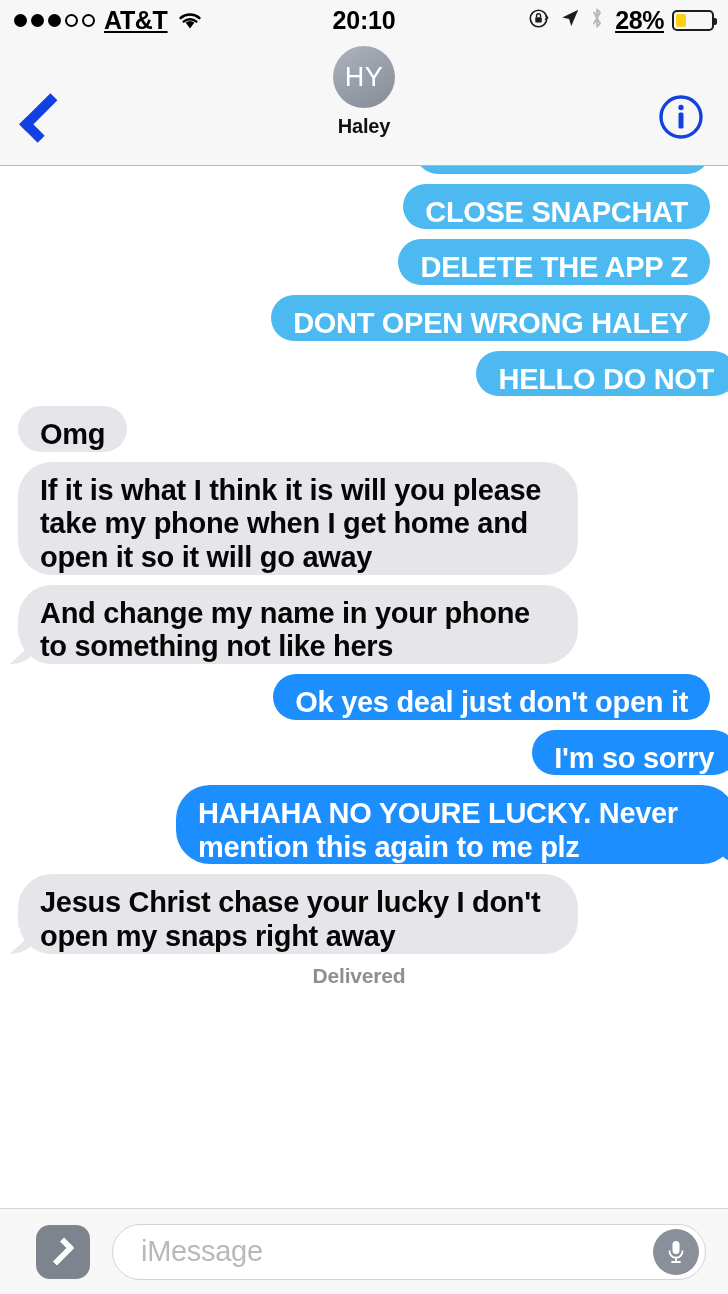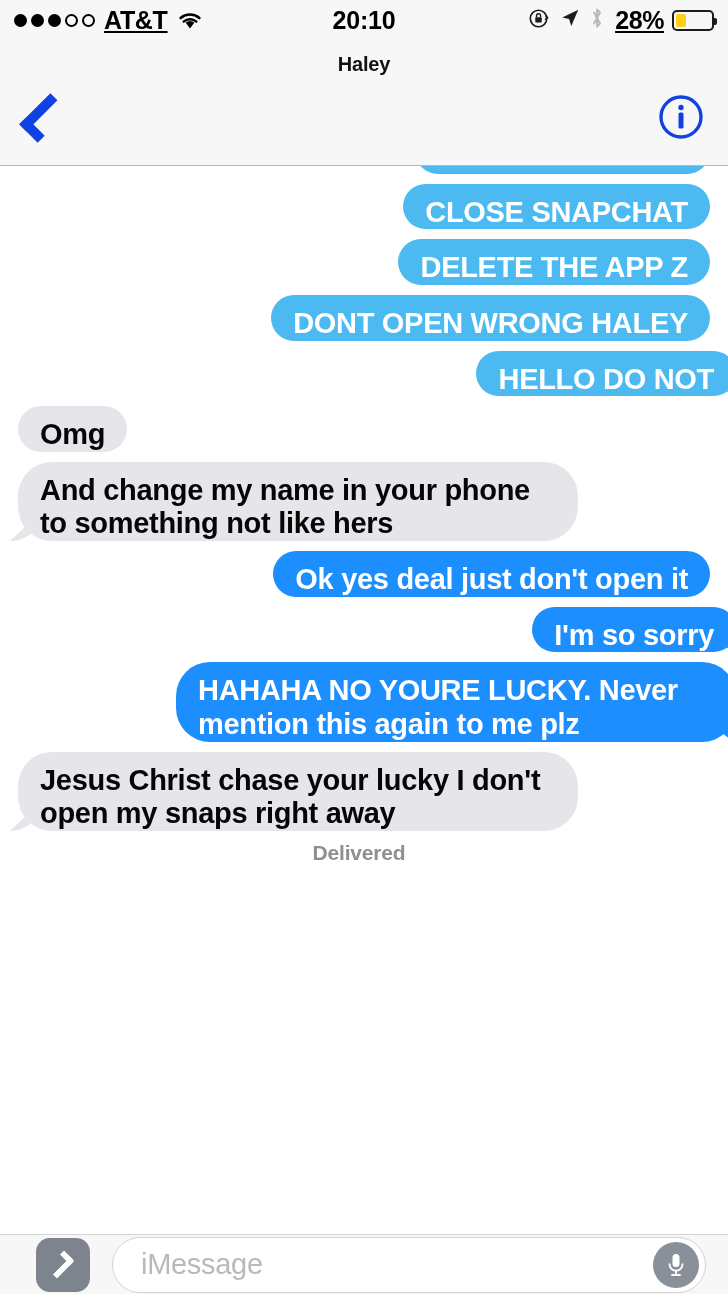--- a/index.html
+++ b/index.html
@@ -266,21 +266,21 @@
     letter-spacing: -0.2px;
     padding-right: 10px;
     margin-top: 4px;
   }
 
   
   .input-bar {
     position: absolute;
     left: 0; bottom: 0;
     width: 728px;
-    height: 60px;
+    height: 86px;
     background: #f7f7f7;
     border-top: 1px solid #d4d4d6;
     box-sizing: border-box;
     display: flex;
     align-items: center;
     padding: 0 22px 0 36px;
     gap: 22px;
     z-index: 6;
   }
   .drawer-btn {
@@ -384,20 +384,23 @@
     </span>
   </div>
 </div>
 
 <div class="nav-bar">
   <div class="back-btn">
     <span class="back-chev"></span>
   </div>
 
   <div class="contact-block">
+    <div class="avatar">
+      <span class="avatar-initials">HY</span>
+    </div>
     <span class="contact-name">Haley</span>
   </div>
 
   <div class="info-btn">
     <svg width="50" height="50" viewBox="0 0 50 50">
       <circle cx="25" cy="25" r="20" stroke="#1141e0" stroke-width="3.4" fill="none"></circle>
       <circle cx="25" cy="15.5" r="2.7" fill="#1141e0"></circle>
       <rect x="22.5" y="20.5" width="5" height="16" rx="1.6" fill="#1141e0"></rect>
     </svg>
   </div>
@@ -415,20 +418,23 @@
         <div class="bubble out light">DELETE THE APP Z</div>
       </div>
       <div class="row out">
         <div class="bubble out light">DONT OPEN WRONG HALEY</div>
       </div>
       <div class="row out">
         <div class="bubble out light tail-right overflow-right">HELLO DO NOT</div>
       </div>
       <div class="row in">
         <div class="bubble in">Omg</div>
+      </div>
+      <div class="row in">
+        <div class="bubble in">If it is what I think it is will you please take my phone when I get home and open it so it will go away</div>
       </div>
       <div class="row in">
         <div class="bubble in tail-left">And change my name in your phone to something not like hers</div>
       </div>
       <div class="row out">
         <div class="bubble out">Ok yes deal just don't open it</div>
       </div>
       <div class="row out">
         <div class="bubble out tail-right overflow-right">I'm so sorry</div>
       </div>

